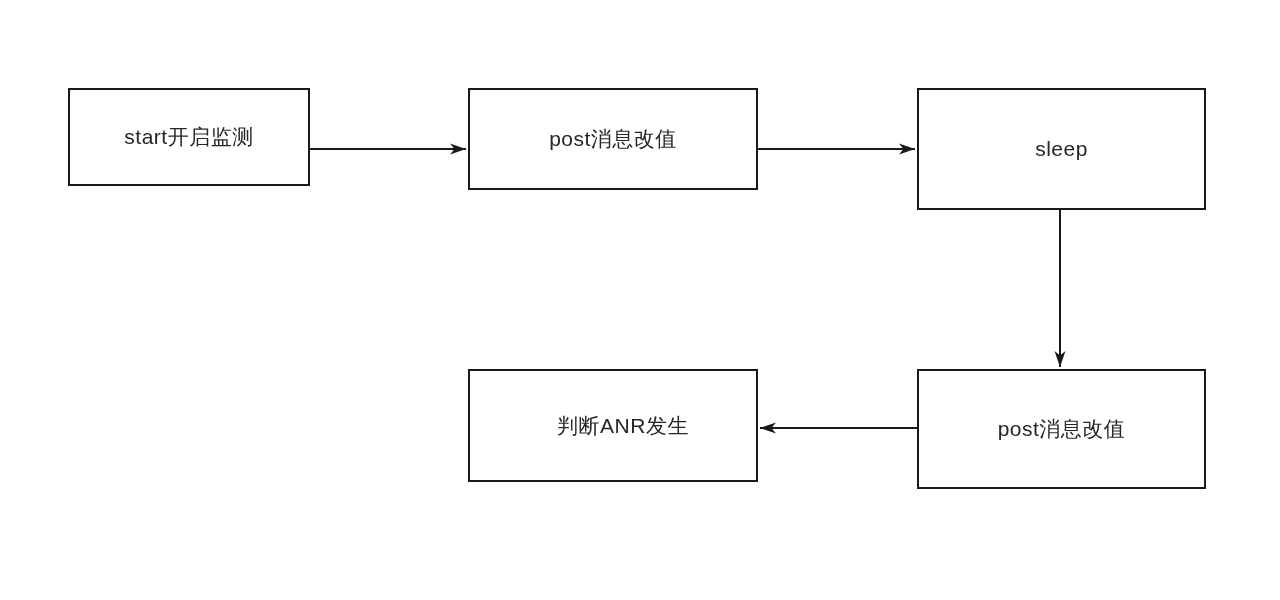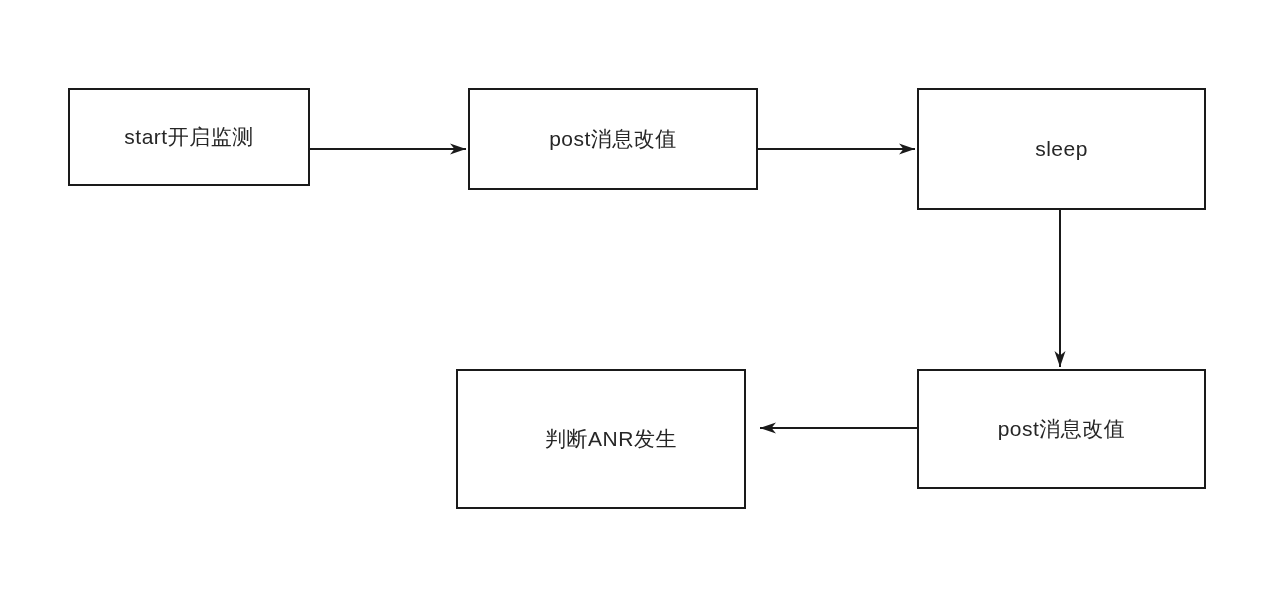--- a/index.html
+++ b/index.html
@@ -38,21 +38,21 @@
     color: #262626;
     letter-spacing: 0.5px;
     line-height: 1.2;
     white-space: nowrap;
   }
   
   .node-start  { left: 68px;  top: 88px;  width: 242px; height: 98px; }
   .node-post   { left: 468px; top: 88px;  width: 290px; height: 102px; align-items: center; }
   .node-sleep  { left: 917px; top: 88px;  width: 289px; height: 122px; }
   .node-check  { left: 917px; top: 369px; width: 289px; height: 120px; }
-  .node-judge  { left: 456px; top: 369px; width: 290px; height: 140px; padding-left: 20px; }
+  .node-judge  { left: 468px; top: 369px; width: 290px; height: 113px; padding-left: 20px; }
 </style>
 </head>
 <body>
 
 <div class="canvas">
 
   <svg class="edges" width="1280" height="600" viewBox="0 0 1280 600" xmlns="http://www.w3.org/2000/svg">
     <defs>
       <marker id="arrowhead" viewBox="0 0 16 12" refX="16" refY="6" markerWidth="16" markerHeight="12" markerUnits="userSpaceOnUse" orient="auto">
         <path d="M0,0.5 L16,6 L0,11.5 L4.5,6 Z" fill="#1a1a1a"></path>

